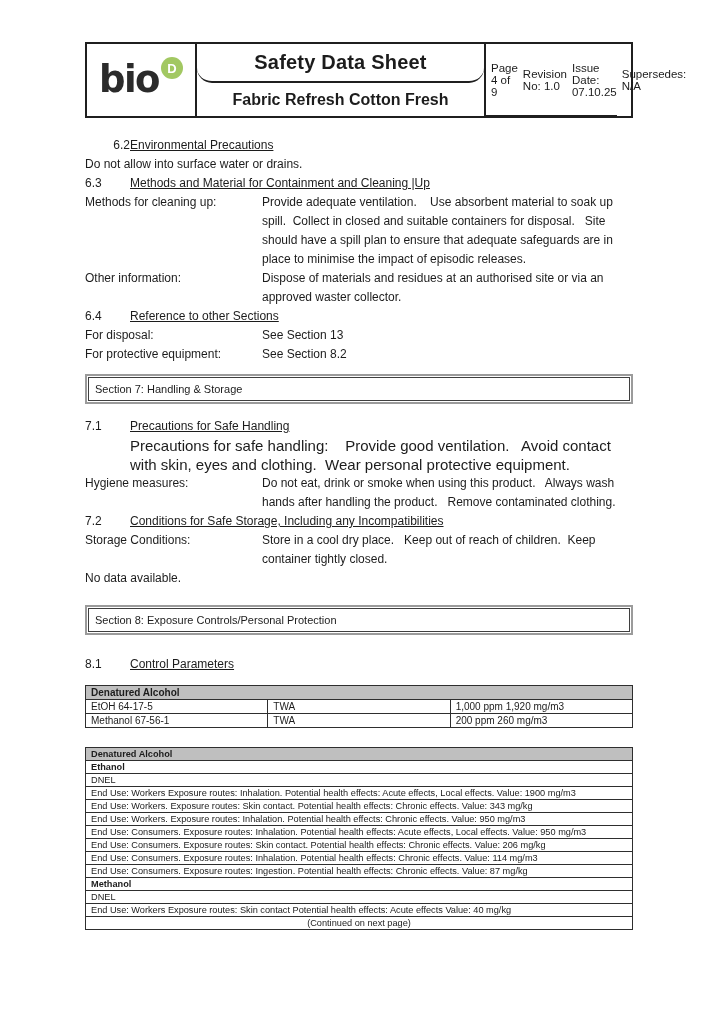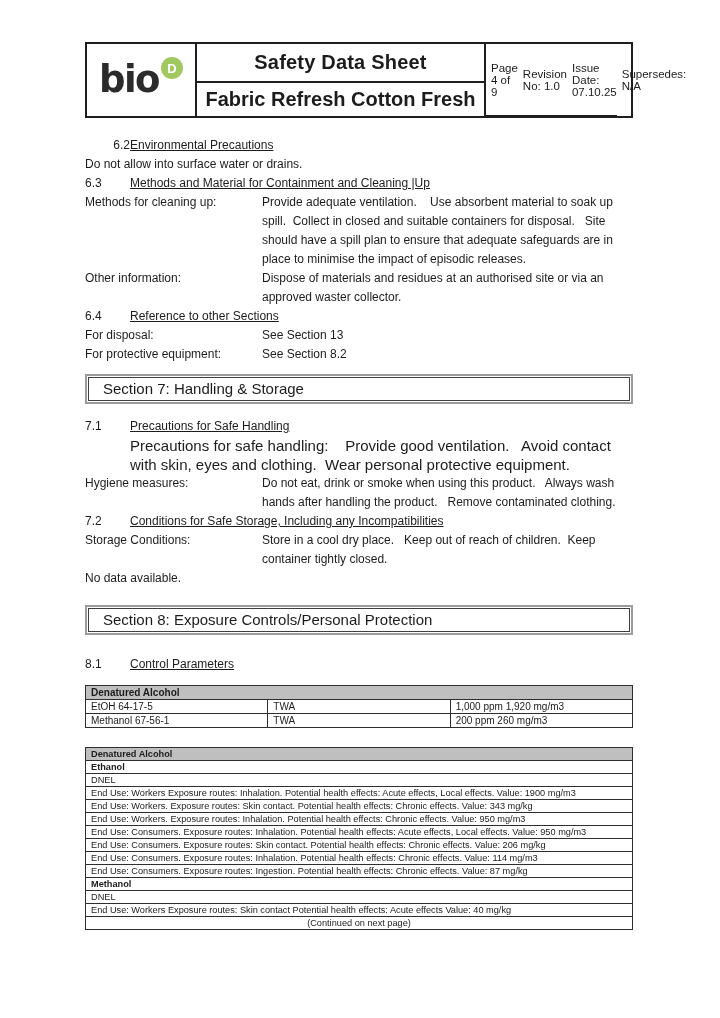--- a/index.html
+++ b/index.html
@@ -14,39 +14,39 @@
   .sds-header { display:flex; border:2px solid #1f1f1f; height:76px; box-sizing:border-box; }
   .logo-cell { width:110px; border-right:2px solid #1f1f1f; display:flex; align-items:center; justify-content:center; box-sizing:border-box; }
   .logo { display:flex; align-items:flex-start; }
   .bio-text { font-size:37px; font-weight:bold; color:#2b2b2b; letter-spacing:-1.5px; line-height:0.95;
               font-family:"DejaVu Sans", sans-serif; }
   .d-circle { width:22px; height:22px; border-radius:50%; background:#a2c862; color:#ffffff;
               font-weight:bold; font-size:13px; display:flex; align-items:center; justify-content:center;
               margin-top:-5px; margin-left:2px; }
   .title-cell { flex:1; display:flex; flex-direction:column; box-sizing:border-box; }
   .title-top { height:37px; border-bottom:2px solid #1f1f1f; display:flex; align-items:center; justify-content:center;
-               font-weight:bold; font-size:20px; letter-spacing:0.2px; }
-  .title-bottom { flex:1; display:flex; align-items:center; justify-content:center; font-weight:bold; font-size:20px; }
+               font-weight:bold; font-size:20px; letter-spacing:0.2px;border-radius:15px; }
+  .title-bottom { flex:1; display:flex; align-items:center; justify-content:center; font-weight:bold; font-size:16px; }
   .meta-cell { width:147px; border-left:2px solid #1f1f1f; display:flex; flex-direction:row; box-sizing:border-box; }
   .meta-row { flex:1; display:flex; align-items:center; padding-left:5px; font-size:11.5px; border-bottom:1px solid #1f1f1f; }
   .meta-row:last-child { border-bottom:none; }
 
   
   .row { display:flex; line-height:19px; font-size:12px; }
   .num { width:45px; flex-shrink:0; }
   .h-title { text-decoration:underline; }
   .lbl { width:177px; flex-shrink:0; }
   .val { flex:1; white-space:pre-wrap; }
   .para-indent { margin-left:45px; line-height:19px; font-size:15px; white-space:pre-wrap; }
   .plain { line-height:19px; font-size:12px; }
   .mt18 { margin-top:18px;text-align:right; }
 
   
   .sbox { border:2px solid #9b9b9b; padding:1px; background:#ffffff; }
-  .sbox-inner { border:1px solid #3f3f3f; padding:3px 14px; font-size:15px; line-height:16px; }
+  .sbox-inner { border:1px solid #3f3f3f; padding:3px 6px; font-size:11px; line-height:16px; }
   .sbox7 { margin-top:10px; }
   .after-box7 { margin-top:13px; }
   .sbox8 { margin-top:17px; }
   .after-box8 { margin-top:20px; }
 
   
   .tbl { width:100%; border-collapse:collapse; table-layout:fixed; }
   .tbl1 { margin-top:11px; }
   .tbl1 td { border:1px solid #2e2e2e; font-size:10px; padding:0 5px; line-height:13px;
              white-space:nowrap; overflow:hidden; }

